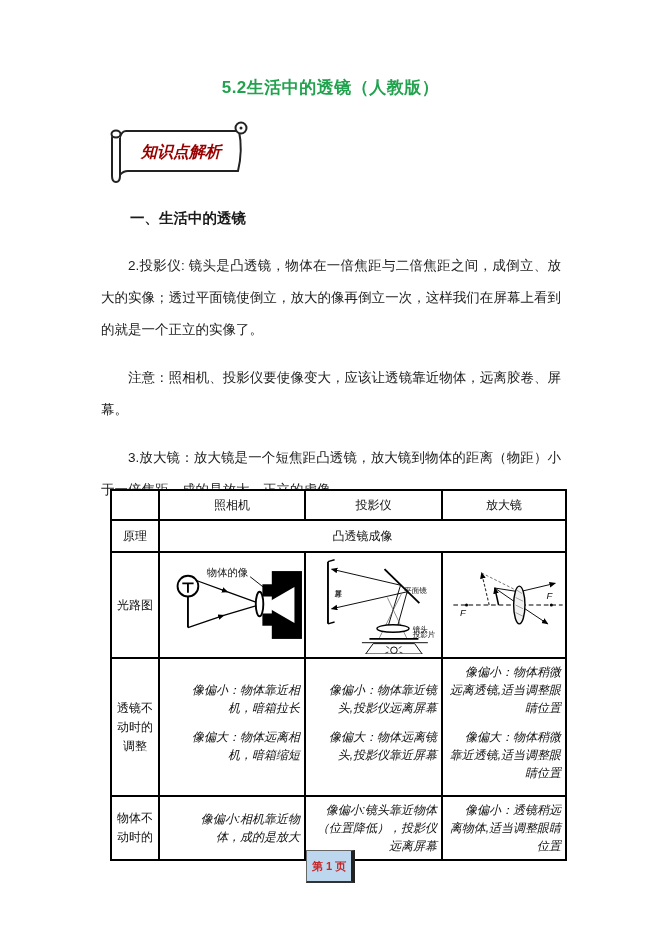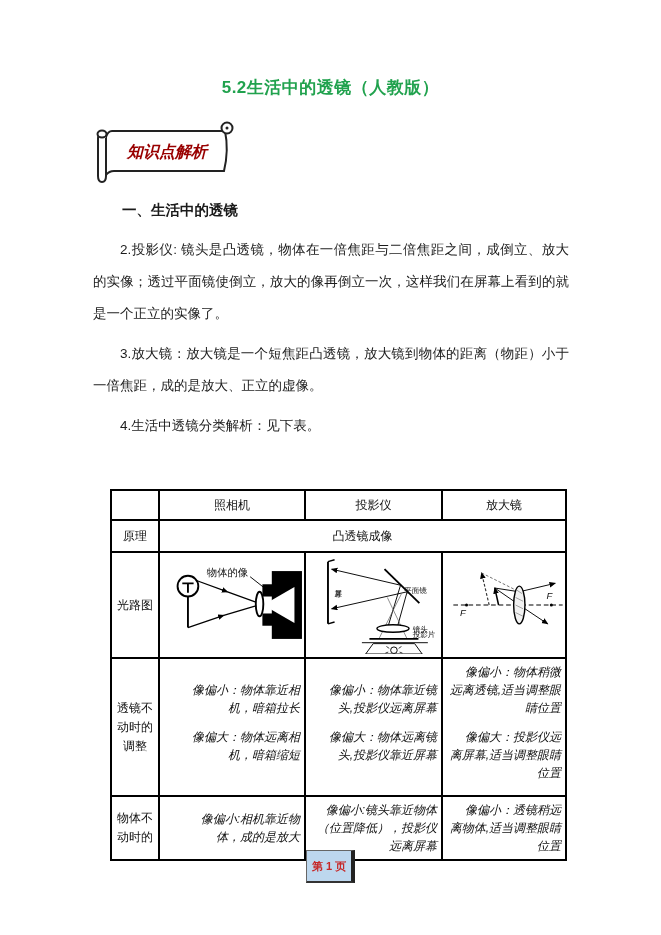--- a/index.html
+++ b/index.html
@@ -2,25 +2,25 @@
 <html><head>
 <meta charset="utf-8">
 <style>
   html,body{margin:0;padding:0;background:#fff;}
   .page{position:relative;width:661px;height:935px;background:#ffffff;overflow:hidden;
         font-family:"Liberation Sans","DejaVu Sans",sans-serif;color:#1b1b1b;}
 
   .title{position:absolute;top:76px;left:0;width:100%;margin:0;text-align:center;
          font-size:17px;font-weight:bold;letter-spacing:.5px;color:#21A24E;}
 
-  .banner{position:absolute;top:118px;left:88px;width:156px;height:72px;}
+  .banner{position:absolute;top:118px;left:102px;width:156px;height:72px;}
 
   .content{position:absolute;top:186px;left:85px;width:492px;
            font-size:13.5px;line-height:32px;text-align:justify;}
-  .content p{margin:8px;text-indent:2em;}
+  .content p{margin:16px;text-indent:2em;}
   .content p.heading{font-weight:bold;font-size:14.5px;text-align:left;}
 
   table.cmp{position:absolute;top:489px;left:94px;width:455px;border-collapse:collapse;
             table-layout:fixed;font-size:12px;color:#111;background:#fff;margin-left:16px;}
   table.cmp td{border:2px solid #000;padding:2px 4px;text-align:center;vertical-align:middle;
                overflow:hidden;}
   .r-head td{height:24px;}
   .r-principle td{height:26px;}
   .r-nature td{height:44px;}
   .r-diagram td{height:100px;padding:0;}
@@ -55,20 +55,21 @@
 
       <circle cx="139" cy="10" r="5.5" fill="#fff" stroke="#222" stroke-width="2"></circle>
       <circle cx="139" cy="10" r="1.5" fill="#222"></circle>
       <text x="79" y="39" text-anchor="middle" font-size="16" font-weight="bold" font-style="italic" fill="#990000">知识点解析</text>
     </svg>
   </div>
 
   <div class="content">
     <p class="heading">一、生活中的透镜</p>
     <p>2.投影仪: 镜头是凸透镜，物体在一倍焦距与二倍焦距之间，成倒立、放大的实像；透过平面镜使倒立，放大的像再倒立一次，这样我们在屏幕上看到的就是一个正立的实像了。</p>
+    <p>注意：照相机、投影仪要使像变大，应该让透镜靠近物体，远离胶卷、屏幕。</p>
     <p>3.放大镜：放大镜是一个短焦距凸透镜，放大镜到物体的距离（物距）小于一倍焦距，成的是放大、正立的虚像。</p>
     <p>4.生活中透镜分类解析：见下表。</p>
   </div>
 
   <table class="cmp">
     <colgroup>
         <col style="width:48px">
         <col style="width:146px">
         <col style="width:137px">
         <col style="width:124px">
@@ -171,21 +172,21 @@
       <td class="adj-cell">
         <p>像偏小：物体靠近相机，暗箱拉长</p>
         <p>像偏大：物体远离相机，暗箱缩短</p>
       </td>
       <td class="adj-cell">
         <p>像偏小：物体靠近镜头,投影仪远离屏幕</p>
         <p>像偏大：物体远离镜头,投影仪靠近屏幕</p>
       </td>
       <td class="adj-cell">
         <p>像偏小：物体稍微远离透镜,适当调整眼睛位置</p>
-        <p>像偏大：投影仪远离屏幕,适当调整眼睛位置</p>
+        <p>像偏大：物体稍微靠近透镜,适当调整眼睛位置</p>
       </td>
     </tr>
 
     <tr class="r-adj2">
       <td class="label-cell">物体不动时的</td>
       <td class="adj-cell">
         <p>像偏小:相机靠近物体，成的是放大</p>
       </td>
       <td class="adj-cell">
         <p>像偏小:镜头靠近物体（位置降低），投影仪远离屏幕</p>

